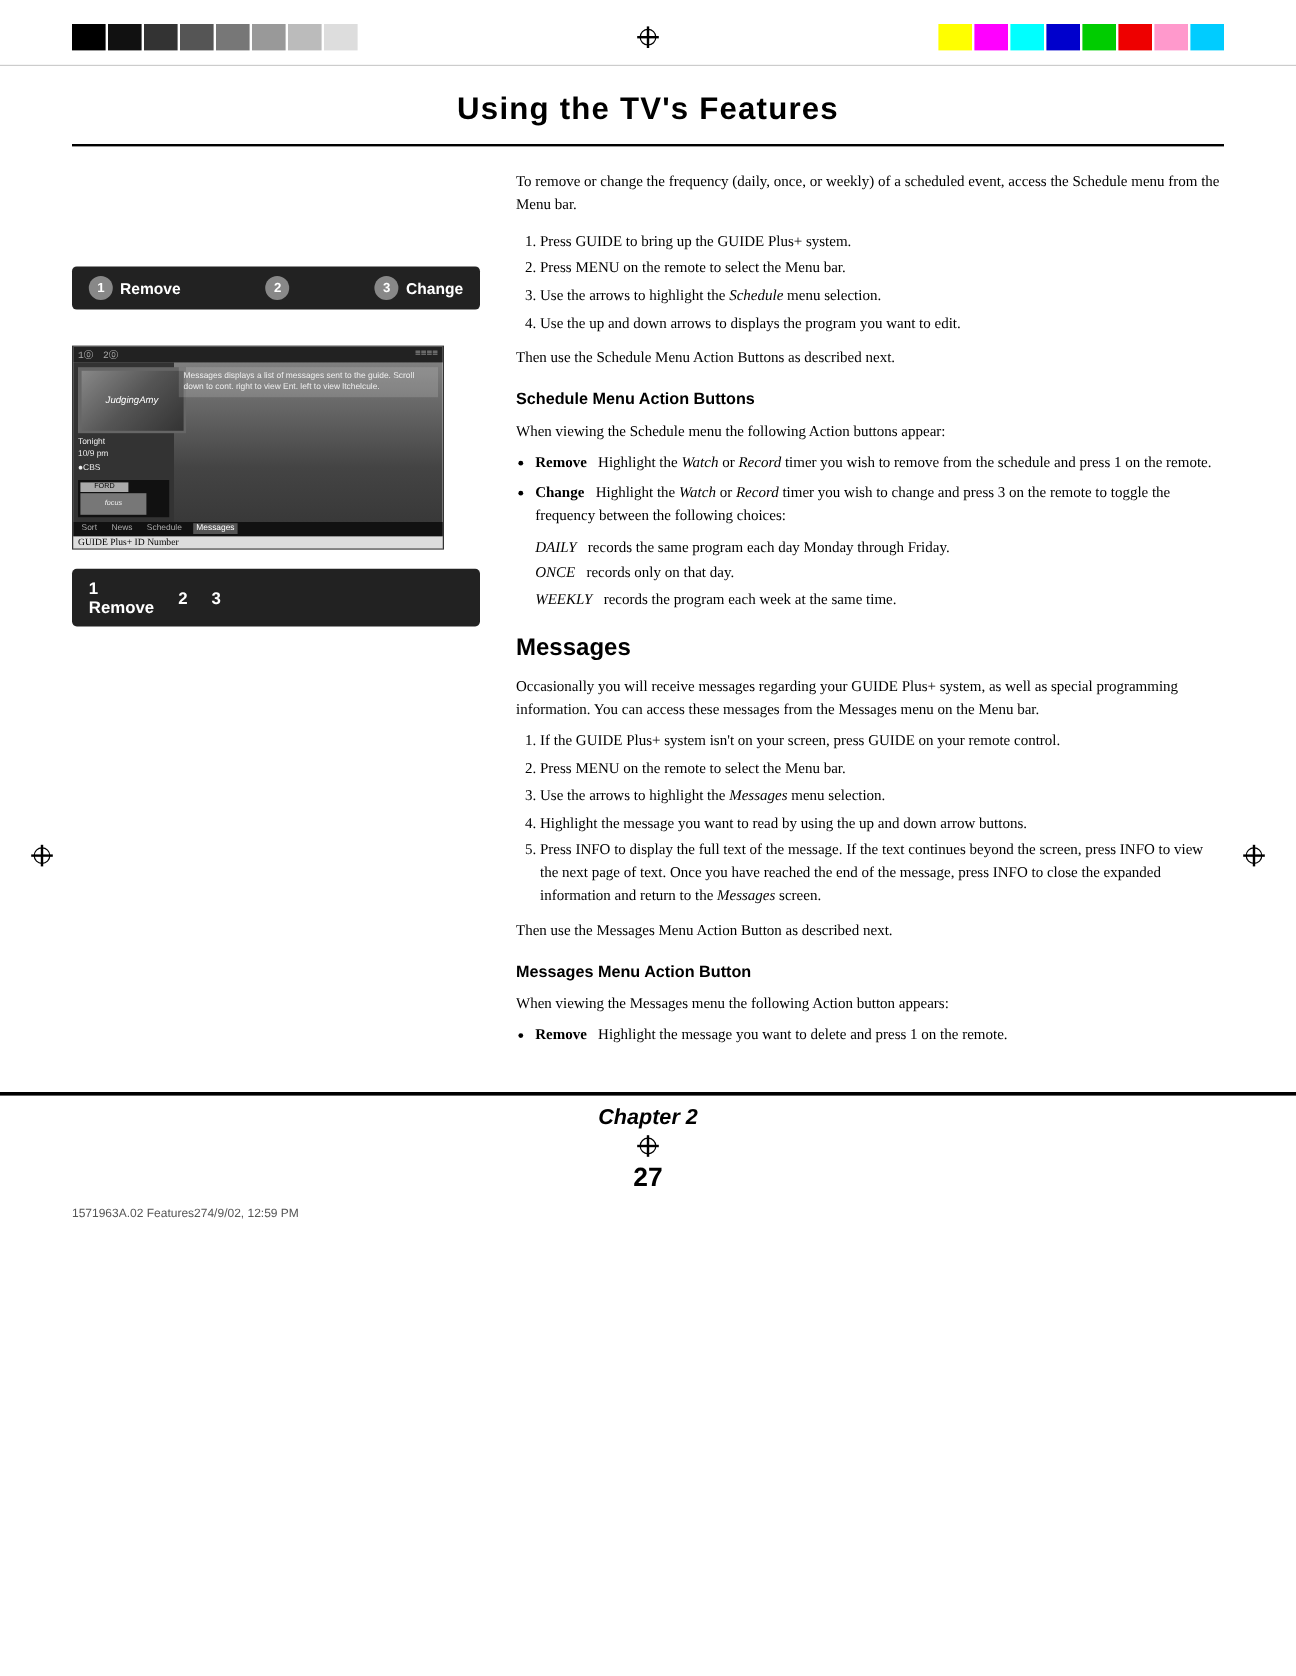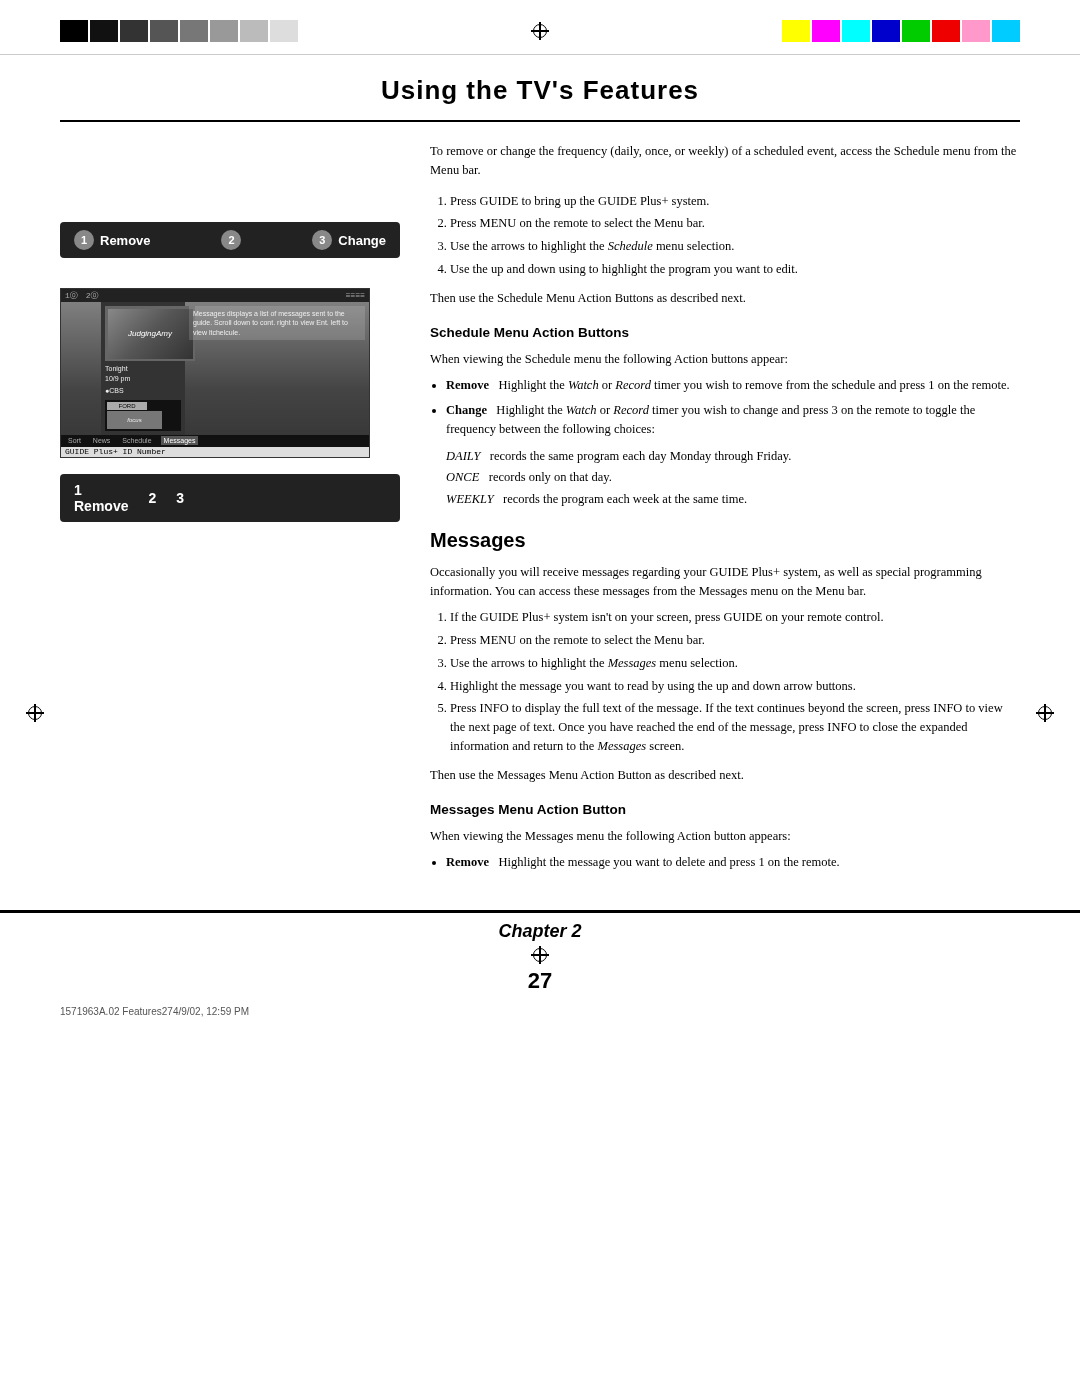--- a/index.html
+++ b/index.html
@@ -216,21 +216,20 @@
       font-family: Liberation Mono, monospace;
     }
     .screen-main {
       display: flex;
       flex: 1;
     }
     .screen-left {
       width: 84px;
       background: #333;
       padding: 4px;
-      margin-left: 40px;
     }
     .screen-thumbnail {
       width: 90px;
       height: 55px;
       background: #666;
       margin-bottom: 3px;
       display: flex;
       align-items: center;
       justify-content: center;
     }
@@ -273,21 +272,21 @@
     }
     .screen-id-bar {
       background: #ddd;
       height: 14px;
       display: flex;
       align-items: center;
       padding: 0 4px;
     }
     .screen-id-text {
       font-size: 8px;
-      font-family: Liberation Mono, monospace;
+      font-family: Liberation Serif, serif;
       color: #000;
     }
 
     
     .action-bar-2 {
       background: #222;
       border-radius: 4px;
       padding: 8px 14px;
       display: flex;
       align-items: center;
@@ -480,21 +479,21 @@
   </div>
 
   <div class="right-col">
 
     <p class="intro-text">To remove or change the frequency (daily, once, or weekly) of a scheduled event, access the Schedule menu from the Menu bar.</p>
 
     <ol class="numbered-list">
       <li>Press GUIDE to bring up the GUIDE Plus+ system.</li>
       <li>Press MENU on the remote to select the Menu bar.</li>
       <li>Use the arrows to highlight the <em>Schedule</em> menu selection.</li>
-      <li>Use the up and down using to highlight the program you want to edit.</li>
+      <li>Use the up and down arrows to displays the program you want to edit.</li>
     </ol>
 
     <p class="then-text">Then use the Schedule Menu Action Buttons as described next.</p>
 
     <div class="section-heading">Schedule Menu Action Buttons</div>
     <p class="section-text">When viewing the Schedule menu the following Action buttons appear:</p>
 
     <ul class="bullet-list">
       <li>
         <strong>Remove</strong>&nbsp;&nbsp; Highlight the <em>Watch</em> or <em>Record</em> timer you wish to remove from the schedule and press 1 on the remote.

